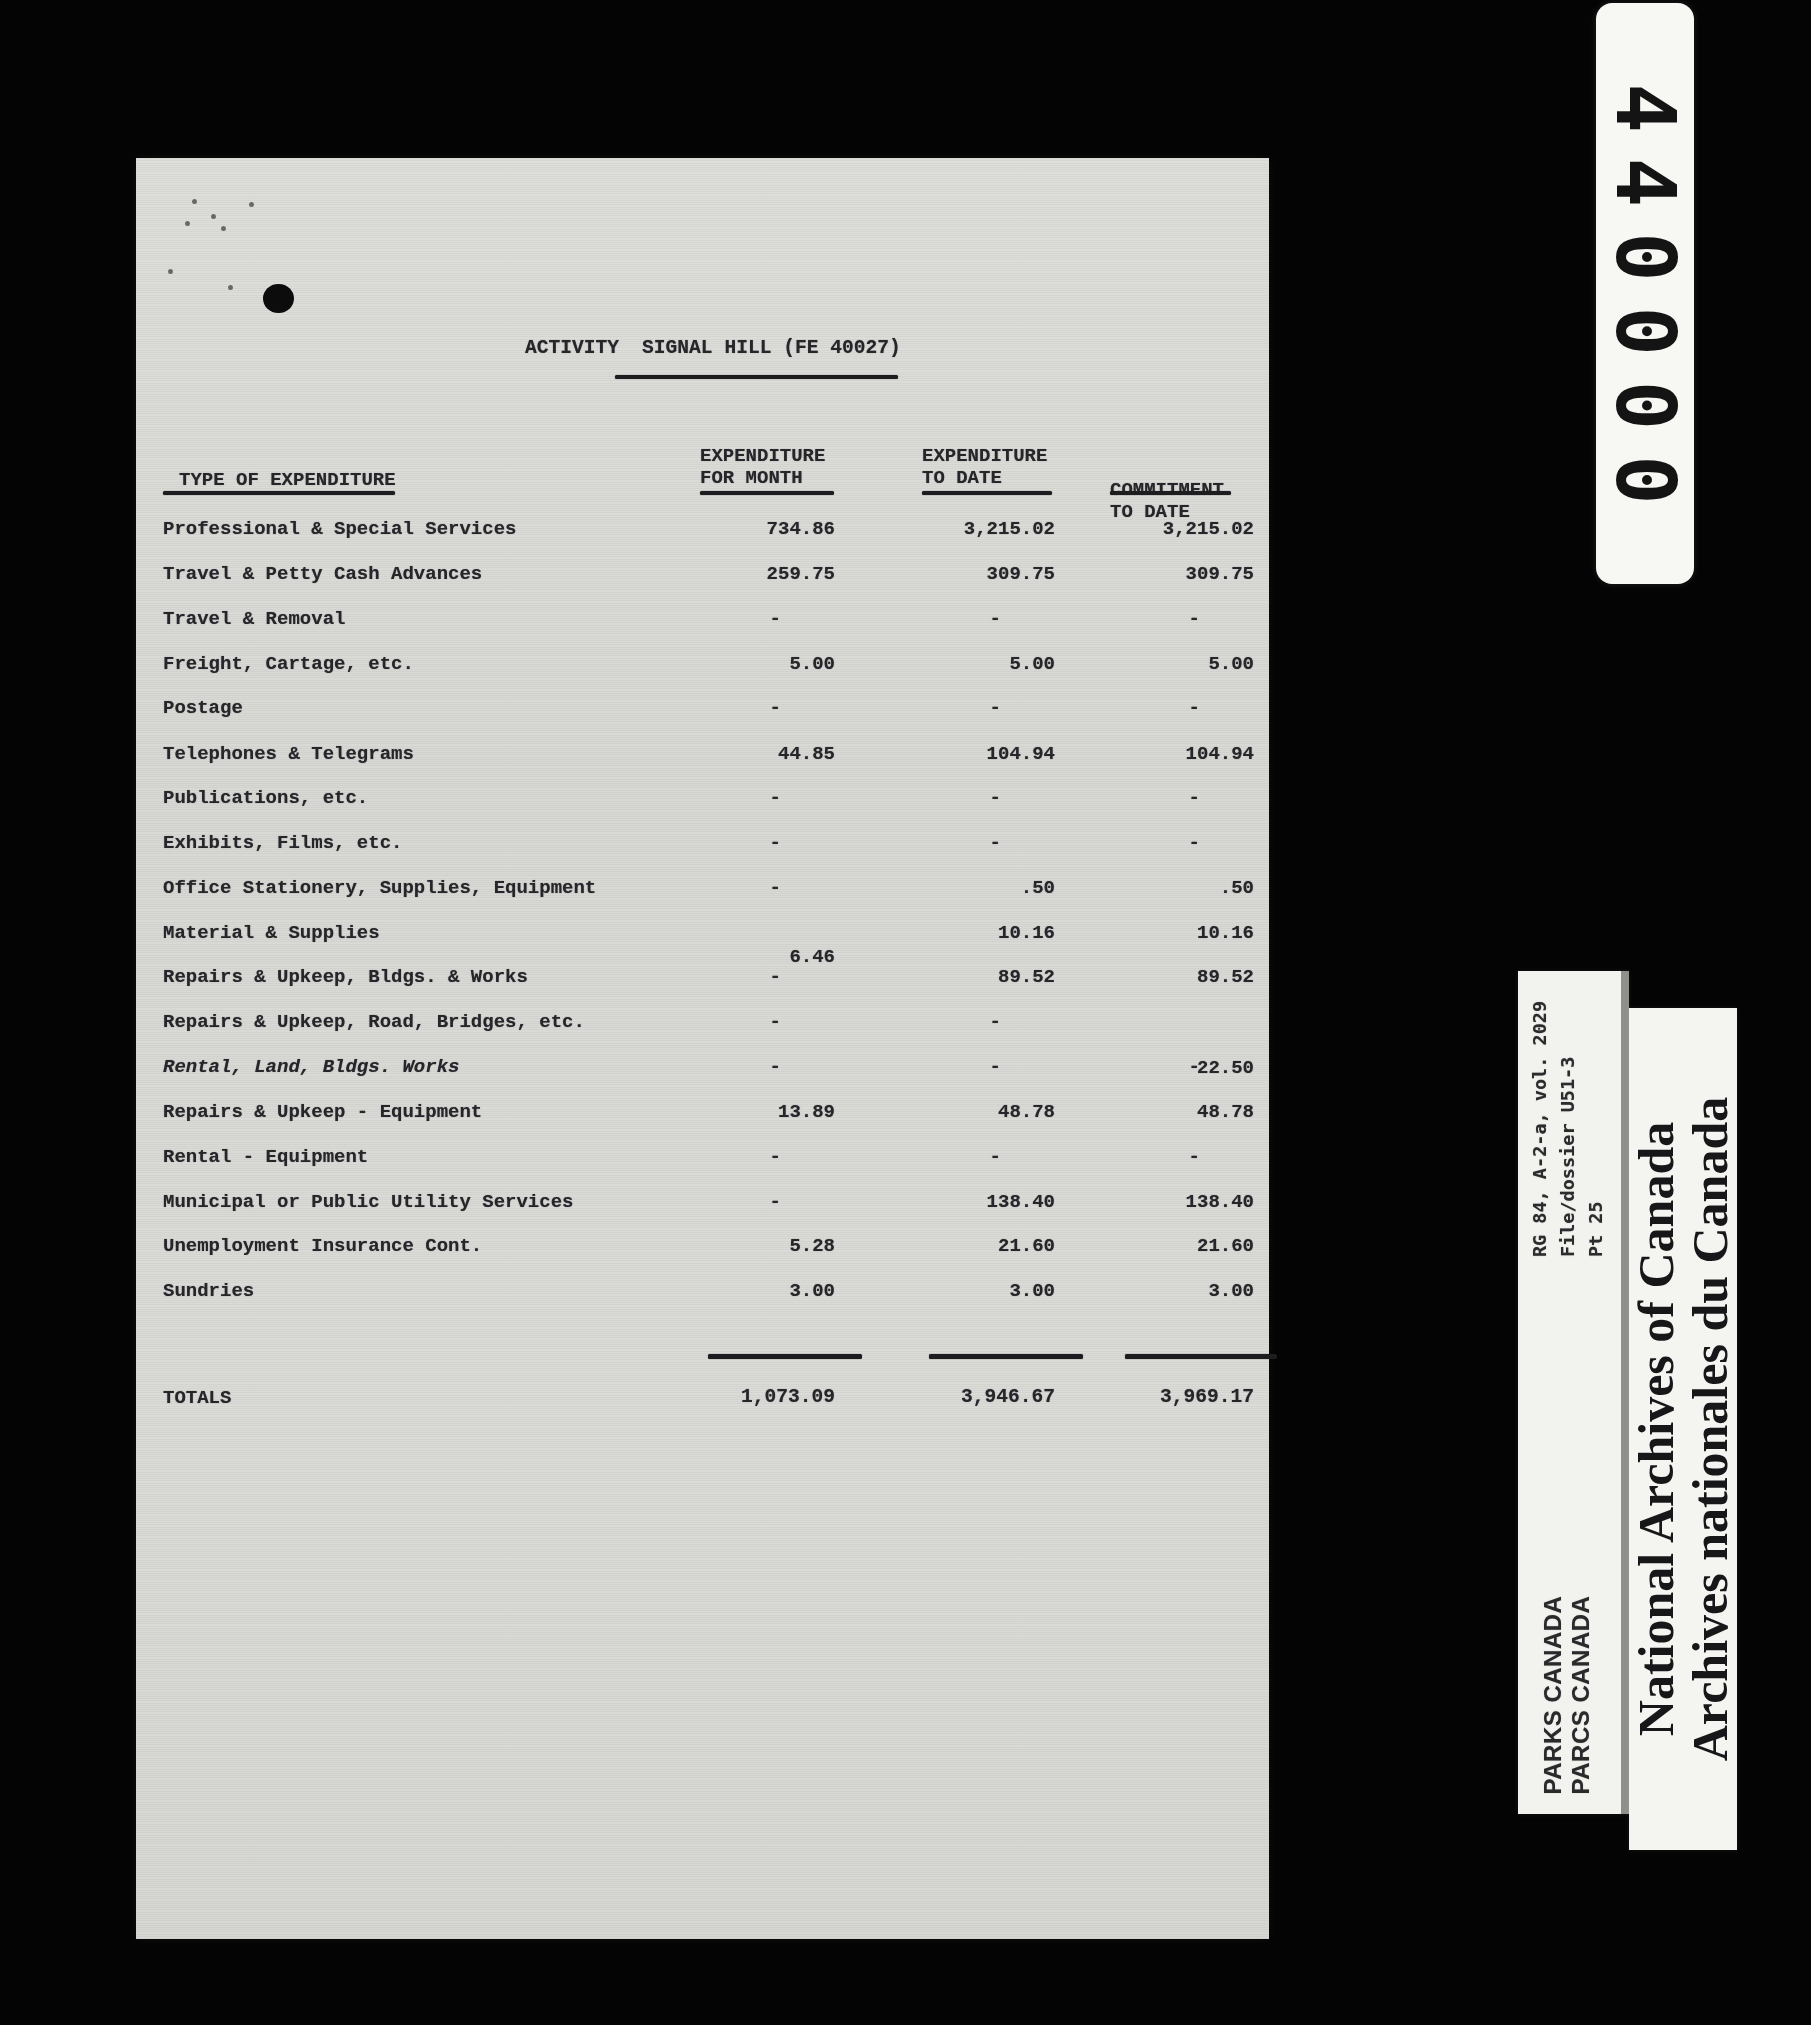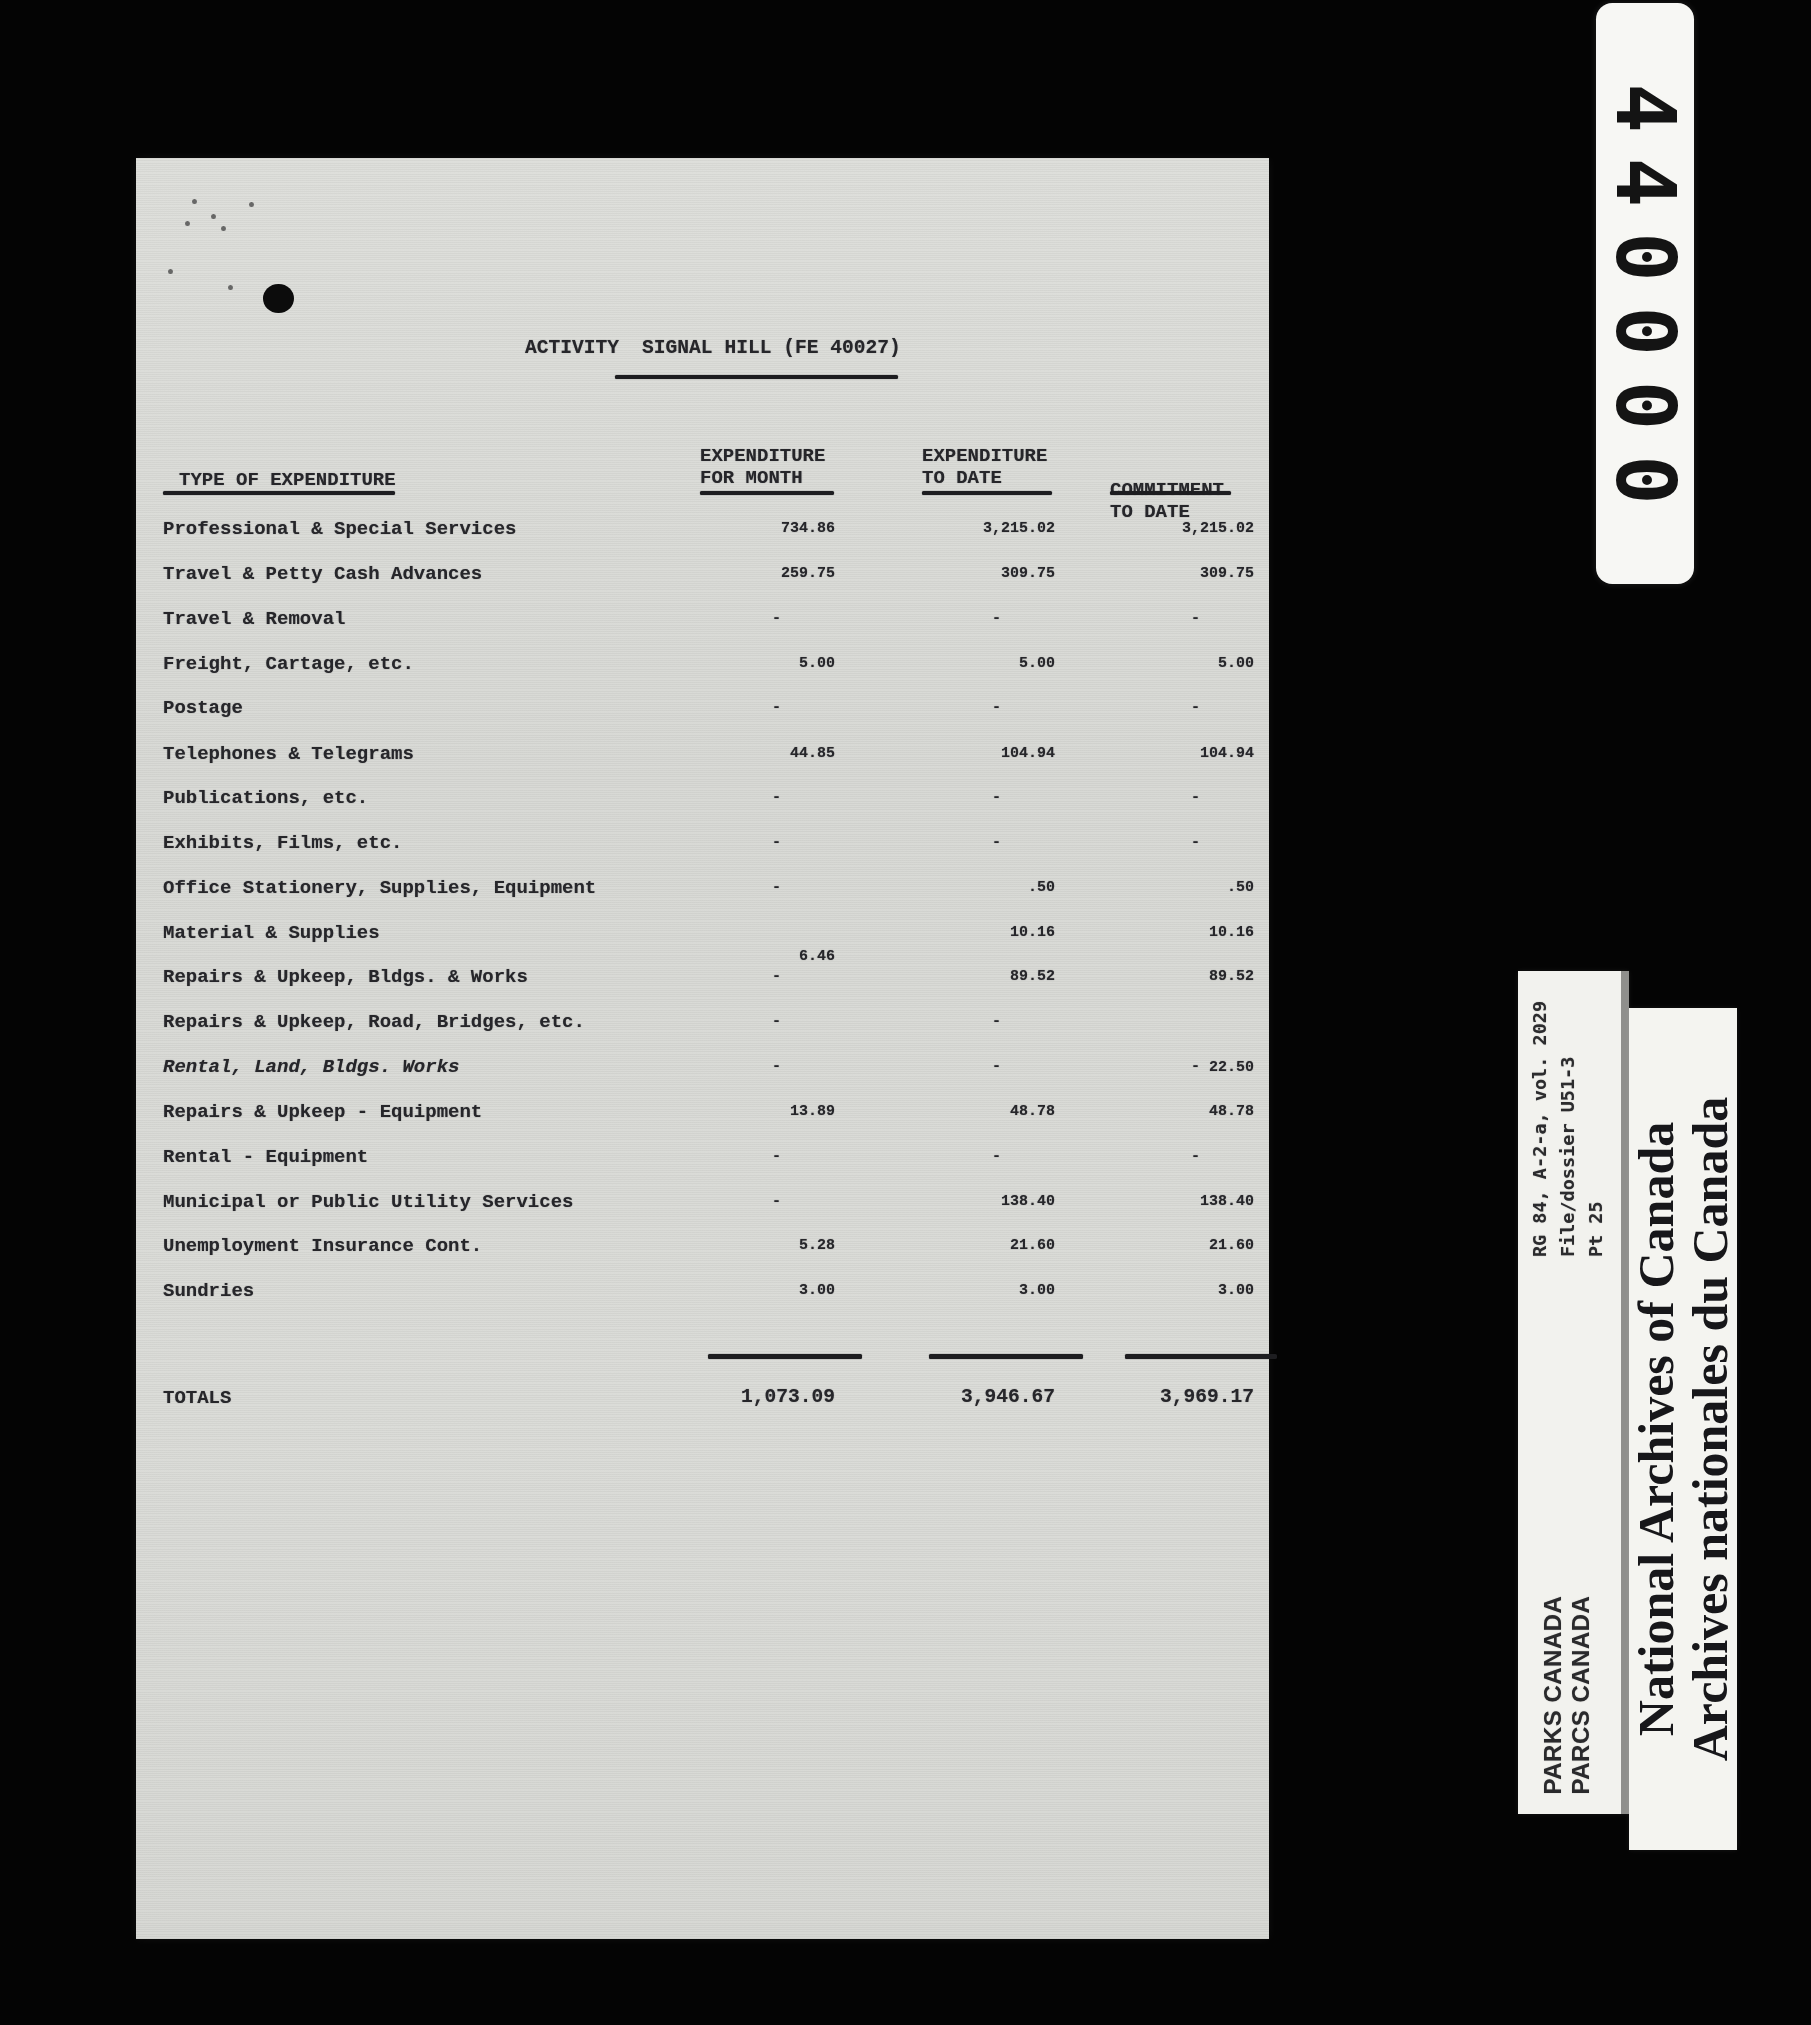--- a/index.html
+++ b/index.html
@@ -29,21 +29,21 @@
   .hdr-c1{left:564px;top:287px;}
   .hdr-c2{left:786px;top:287px;}
   .hdr-c3{left:974px;top:287px;margin-top:34px;}
   .rule{position:absolute;background:#1d1d20;height:3.8px;border-radius:1.6px;box-shadow:0 0 1.1px rgba(0,0,0,.55);}
   .u-type{left:27px;top:333px;width:232px;}
   .u-c1{left:564px;top:333px;width:134px;}
   .u-c2{left:786px;top:333px;width:130px;}
   .u-c3{left:974px;top:333px;width:121px;}
   
   .row-label{position:absolute;left:27px;font-size:19px;line-height:22px;white-space:pre;}
-  .val{position:absolute;width:163px;font-size:15px;line-height:22px;text-align:right;white-space:pre;}
+  .val{position:absolute;width:163px;font-size:19px;line-height:22px;text-align:right;white-space:pre;}
   .val.c1{left:536px;}
   .val.c2{left:756px;}
   .val.c3{left:955px;}
   .val.dash{padding-right:54px;box-sizing:border-box;}
   
   .t-rule1{left:572px;top:1196px;width:154px;height:4.9px;}
   .t-rule2{left:793px;top:1196px;width:154px;height:4.9px;}
   .t-rule3{left:989px;top:1196px;width:152px;height:4.9px;}
   .totals-label{position:absolute;left:27px;top:1229px;font-size:19px;}
   .tval{top:1228px;font-size:19.6px;}

